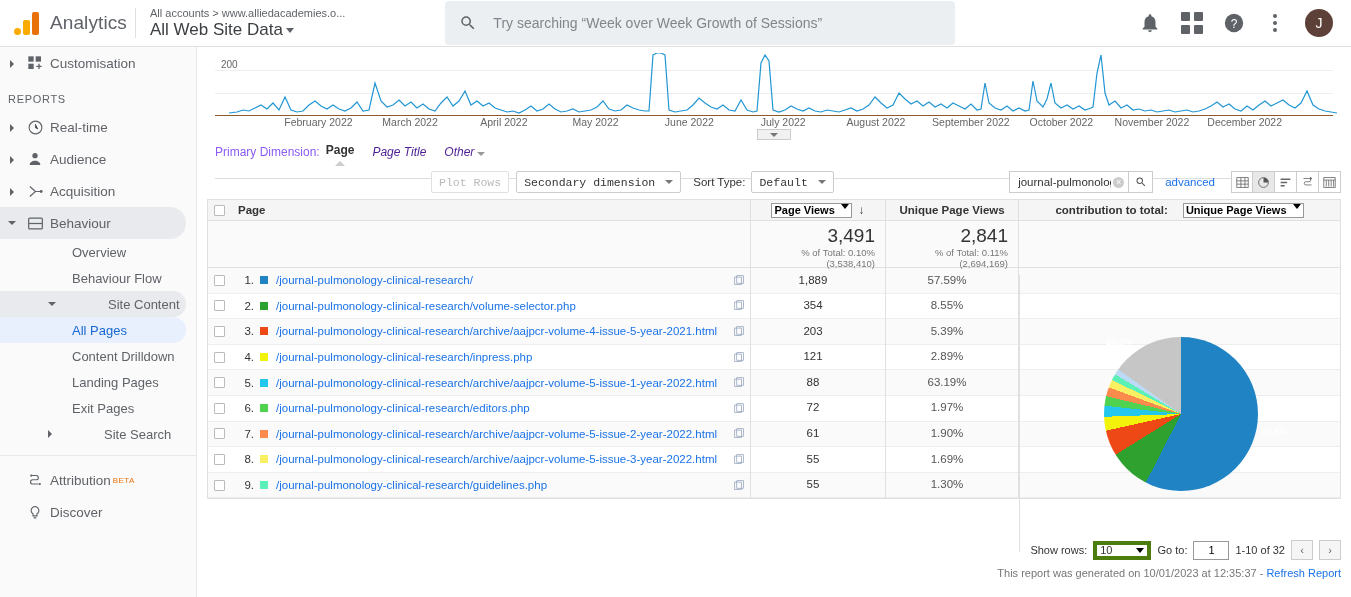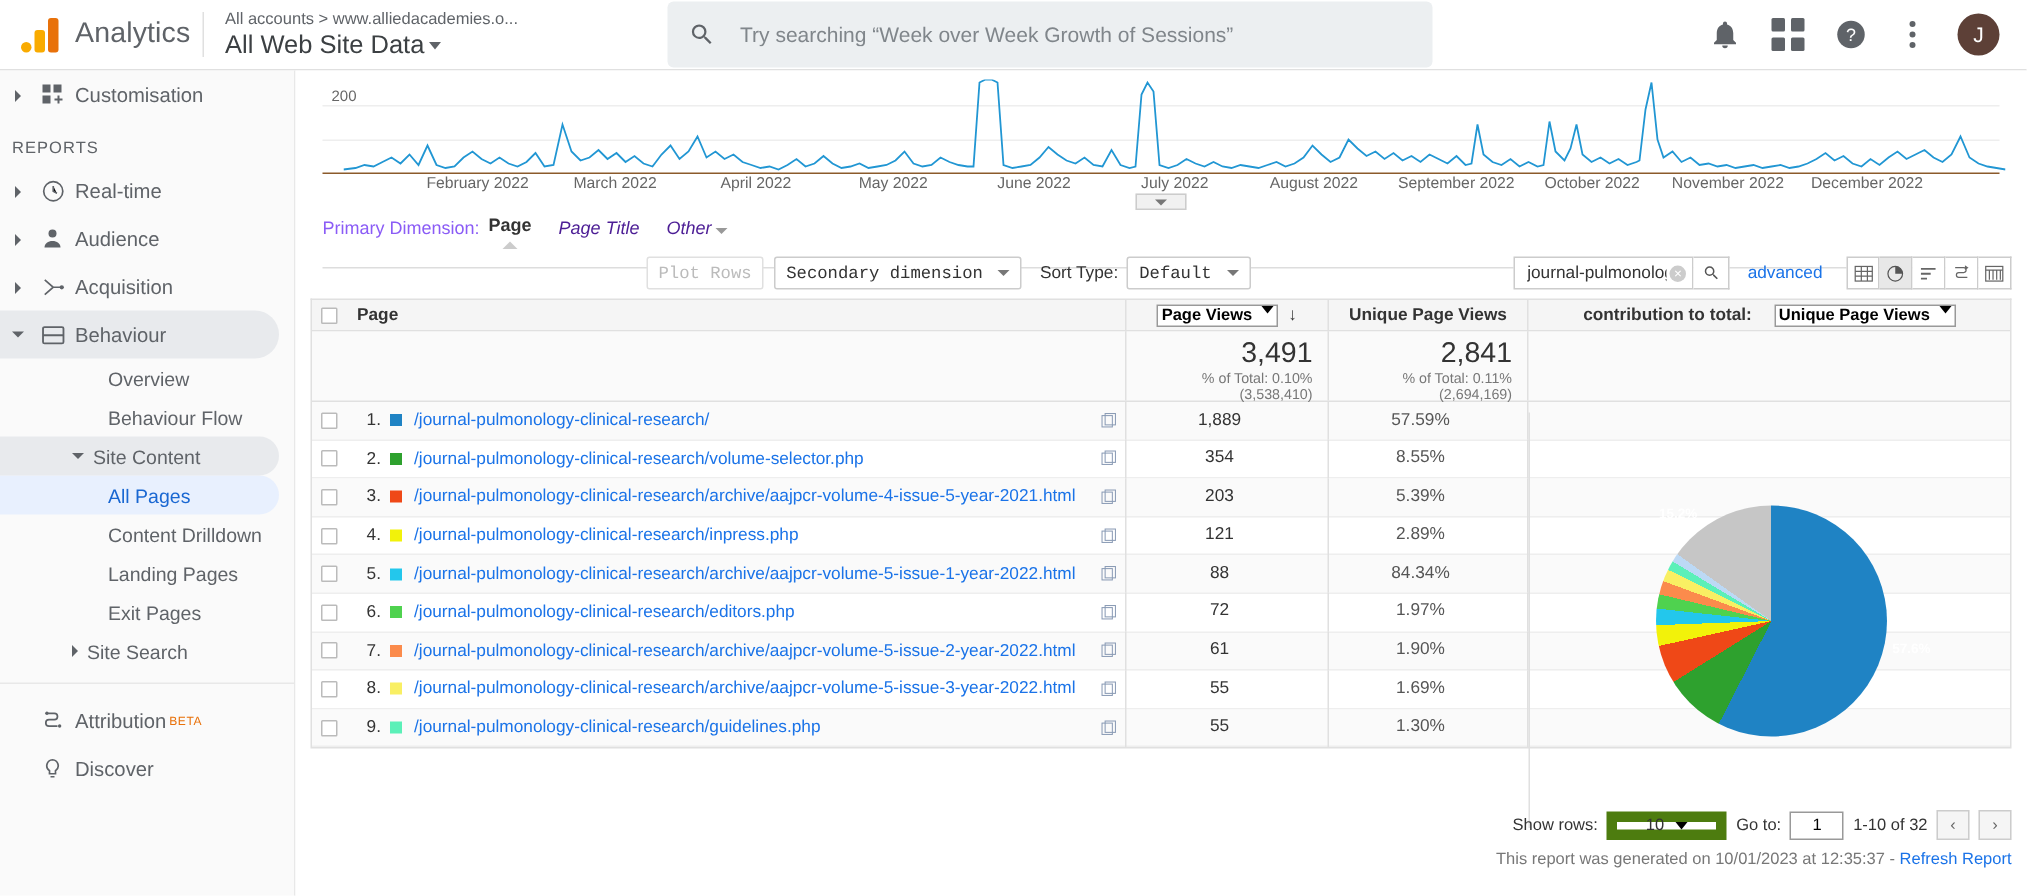--- a/index.html
+++ b/index.html
@@ -82,21 +82,21 @@
   }
   .sub-item {
     display:flex; align-items:center; height:26px; font-size:13px;
     color:#5f6368; padding-left:72px; cursor:pointer;
     border-top-right-radius:14px; border-bottom-right-radius:14px; margin-right:10px;
   }
   .sub-item.selected { background:#e8f0fe; color:#1967d2; }
   .sub-group {
     display:flex; align-items:center; height:26px; font-size:13px; color:#5f6368;
     padding-left:48px; cursor:pointer; position:relative;
-    border-top-right-radius:14px; border-bottom-right-radius:14px; margin-right:10px;
+    border-top-right-radius:14px; border-bottom-right-radius:14px; margin-right:10px;gap:46px;
   }
   .sub-group.active { background:#e8eaed; }
   .hr-nav { height:1px; background:#e8e8e8; margin:8px 0; }
   .beta { color:#e8710a; font-size:8px; vertical-align:super; margin-left:2px; letter-spacing:.4px; }
 
   
   .main { position:absolute; top:47px; left:197px; width:1154px; height:550px; background:#fff; }
 
   
   .timeline { position:relative; margin:6px 18px 0 18px; height:78px; }
@@ -201,22 +201,22 @@
   
   .pie-wrap { position:absolute; top:228px; right:10px; width:322px; height:277px;
               border-left:1px solid #e0e0e0; pointer-events:none; }
   .pie { position:absolute; left:50%; top:50%; transform:translate(-50%,-50%);
          width:154px;height:154px;border-radius:50%; }
   .pie-lbl { position:absolute; font-size:9px; color:#fff; font-weight:bold; }
 
   
   .foot { position:absolute; right:10px; bottom:18px; text-align:right; }
   .foot-row1 { display:flex; align-items:center; justify-content:flex-end; gap:6px; font-size:11px; color:#333; }
-  .selbox { border:7px solid #4d7c0f; background:#fff; height:19px; display:flex; align-items:center;
-            padding:0 19px; gap:8px; font-size:11px; cursor:pointer; }
+  .selbox { border:4px solid #4d7c0f; background:#fff; height:19px; display:flex; align-items:center;
+            padding:0 3px; gap:24px; font-size:11px; cursor:pointer; }
   .selbox .mc { width:0;height:0;border-left:4px solid transparent;border-right:4px solid transparent;
                 border-top:5px solid #000; }
   .gotobox { border:1px solid #999; background:#fff; width:36px; height:19px; font-size:11px;
              text-align:center; outline:none; font-family:"Liberation Sans", sans-serif; }
   .pgbtn { width:22px;height:20px;border:1px solid #ccc;background:#f5f5f5;
            display:flex;align-items:center;justify-content:center;font-size:11px;color:#666;cursor:pointer;}
   .foot-row2 { margin-top:7px; font-size:11px; color:#777; }
   .foot-row2 a { color:#1a73e8; text-decoration:none; }
   .tbl-bottom { margin:0 10px; border-top:1px solid #e0e0e0; }
 </style>
@@ -601,21 +601,21 @@
             <span class="sw" style="background: rgb(35, 199, 236);"></span>
           </div>
           <div class="td-page"><a>/journal-pulmonology-clinical-research/archive/aajpcr-volume-5-issue-1-year-2022.html</a></div>
           <div class="ext">
             <svg width="11" height="11" viewBox="0 0 16 16">
               <rect x="1" y="3" width="10" height="11" fill="none" stroke="#8a9bb5"></rect>
               <rect x="4" y="1" width="10" height="11" fill="none" stroke="#8a9bb5"></rect>
             </svg>
           </div>
           <div class="td-num">88</div>
-          <div class="td-num w2">84.34%</div>
+          <div class="td-num w2">63.19%</div>
           <div class="td-pie"></div>
         </div>
         <div class="trow">
           <div class="td-chk">
             <span class="chk"></span>
           </div>
           <div class="td-idx">6.</div>
           <div class="td-sw">
             <span class="sw" style="background: rgb(79, 210, 79);"></span>
           </div>

